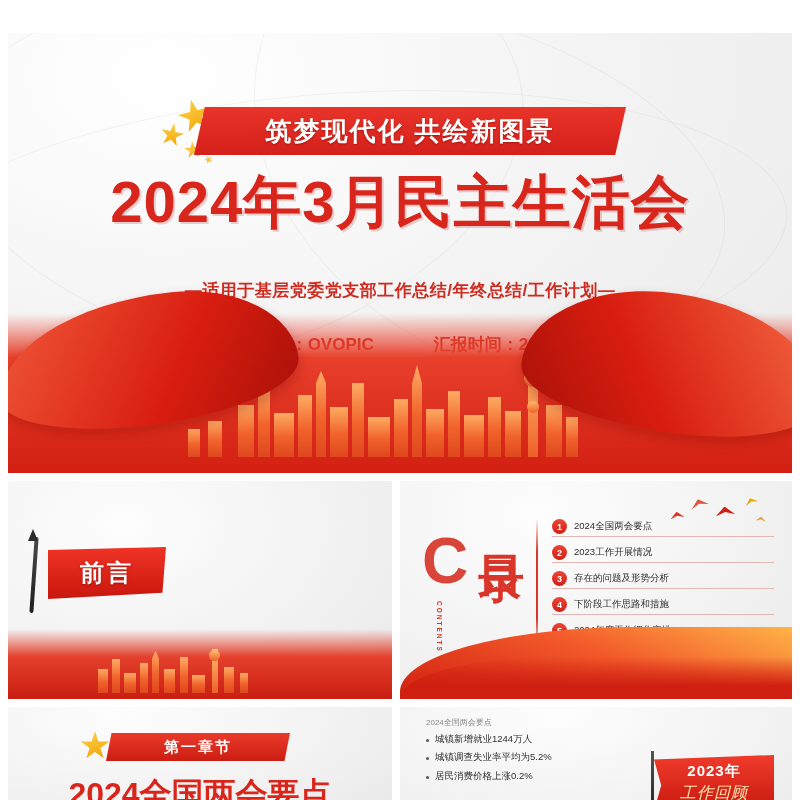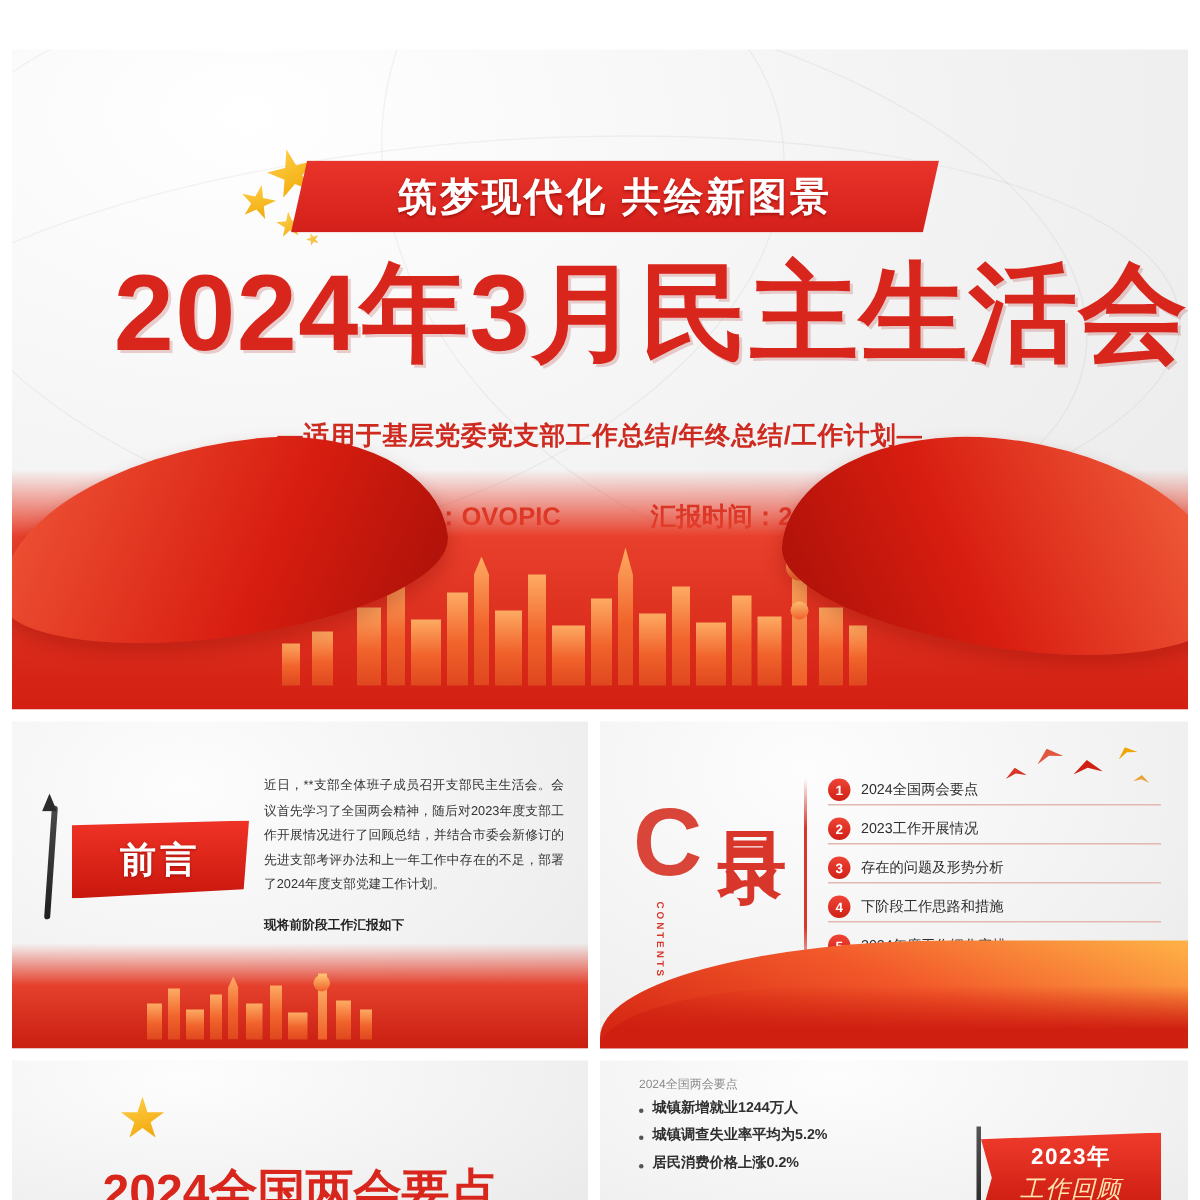--- a/index.html
+++ b/index.html
@@ -68,23 +68,23 @@
   }
   .st1 { width: 34px; height: 34px; left: 20px; top: 2px; transform: rotate(-14deg); }
   .st2 { width: 24px; height: 24px; left: 2px;  top: 26px; transform: rotate(12deg); }
   .st3 { width: 18px; height: 18px; left: 26px; top: 44px; transform: rotate(-6deg); opacity:.95;}
   .st4 { width: 13px; height: 13px; left: 50px; top: 34px; transform: rotate(20deg); opacity:.9;}
   .st5 { width: 9px;  height: 9px;  left: 46px; top: 58px; transform: rotate(-20deg); opacity:.85;}
 
   .cover-title {
     position: absolute;
     left: 0; right: 0; top: 140px;
-    text-align: right;
+    text-align: center;
     color: #d9261c;
-    font-size: 72px;
+    font-size: 58px;
     font-weight: bold;
     letter-spacing: 1px;
     line-height: 1;
     text-shadow: 2px 2px 0 rgba(160,0,0,0.18);
   }
   .cover-sub {
     position: absolute;
     left: 0; right: 0; top: 246px;
     text-align: center;
     color: #cf2a20;
@@ -273,21 +273,21 @@
     background: radial-gradient(ellipse at 40% 10%, #fdfdfd, #f1f1f1 70%, #eaeaea);
     overflow: hidden;
   }
   .s5 .swoosh { border-color: rgba(0,0,0,0.045); }
   .s5-sw1 { width: 420px; height: 200px; left: -60px; top: -70px; transform: rotate(10deg); }
   .s5-head {
     position: absolute; left: 26px; top: 10px;
     font-size: 8px; color: #8b8b8b;
   }
   .s5-list { position: absolute; left: 26px; top: 26px; width: 230px; }
-  .s5-row { display: flex; align-items: flex-start; gap: 6px; margin-bottom: 6px; font-weight: bold; }
+  .s5-row { display: flex; align-items: flex-start; gap: 6px; margin-bottom: 6px; }
   .s5-dot { width: 3px; height: 3px; border-radius: 50%; background: #555; margin-top: 6px; flex: 0 0 auto; }
   .s5-row span.txt { font-size: 9.5px; color: #2f2f2f; line-height: 1.3; }
   .s5-flag {
     position: absolute; right: 18px; bottom: 8px;
     width: 120px; height: 56px;
     background: linear-gradient(180deg,#ef3b2c,#c8190d);
     clip-path: polygon(0 8%, 100% 0, 100% 92%, 0 100%, 6% 54%);
     display: flex; flex-direction: column; align-items: center; justify-content: center;
     gap: 2px;
   }
@@ -359,24 +359,20 @@
     <div class="swoosh s2-sw1"></div>
 
     <div class="flag-wrap">
       <div class="pole"></div>
       <div class="pole-tip"></div>
       <div class="flag">
         <span>前言</span>
       </div>
     </div>
 
-    <div class="s2-text">
-      <span>近日，**支部全体班子成员召开支部民主生活会。会议首先学习了全国两会精神，随后对2023年度支部工作开展情况进行了回顾总结，并结合市委会新修订的先进支部考评办法和上一年工作中存在的不足，部署了2024年度支部党建工作计划。</span>
-      <span class="lead">现将前阶段工作汇报如下</span>
-    </div>
 
     <div class="silk-band2"></div>
     <div class="mini-sky">
       <div class="bld" style="left:90px; width:10px; height:24px;"></div>
       <div class="bld" style="left:104px; width:8px; height:34px;"></div>
       <div class="bld" style="left:116px; width:12px; height:20px;"></div>
       <div class="bld" style="left:132px; width:8px; height:30px;"></div>
       <div class="bld" style="left:144px; width:7px; height:42px; clip-path: polygon(0 100%,0 18%,50% 0,100% 18%,100% 100%);"></div>
       <div class="bld" style="left:156px; width:11px; height:24px;"></div>
       <div class="bld" style="left:172px; width:8px; height:36px;"></div>
@@ -428,20 +424,23 @@
       </div>
     </div>
 
     <div class="s3-wave"></div>
     <div class="s3-wave2"></div>
   </div>
 
   <div class="s4">
     <div class="swoosh s4-sw1"></div>
     <div class="chapter-star"></div>
+    <div class="chapter-ribbon">
+      <span>第一章节</span>
+    </div>
     <div class="chapter-title">2024全国两会要点</div>
   </div>
 
   <div class="s5">
     <div class="swoosh s5-sw1"></div>
     <div class="s5-head">2024全国两会要点</div>
     <div class="s5-list">
       <div class="s5-row">
         <div class="s5-dot"></div>
         <span class="txt">城镇新增就业1244万人</span>

